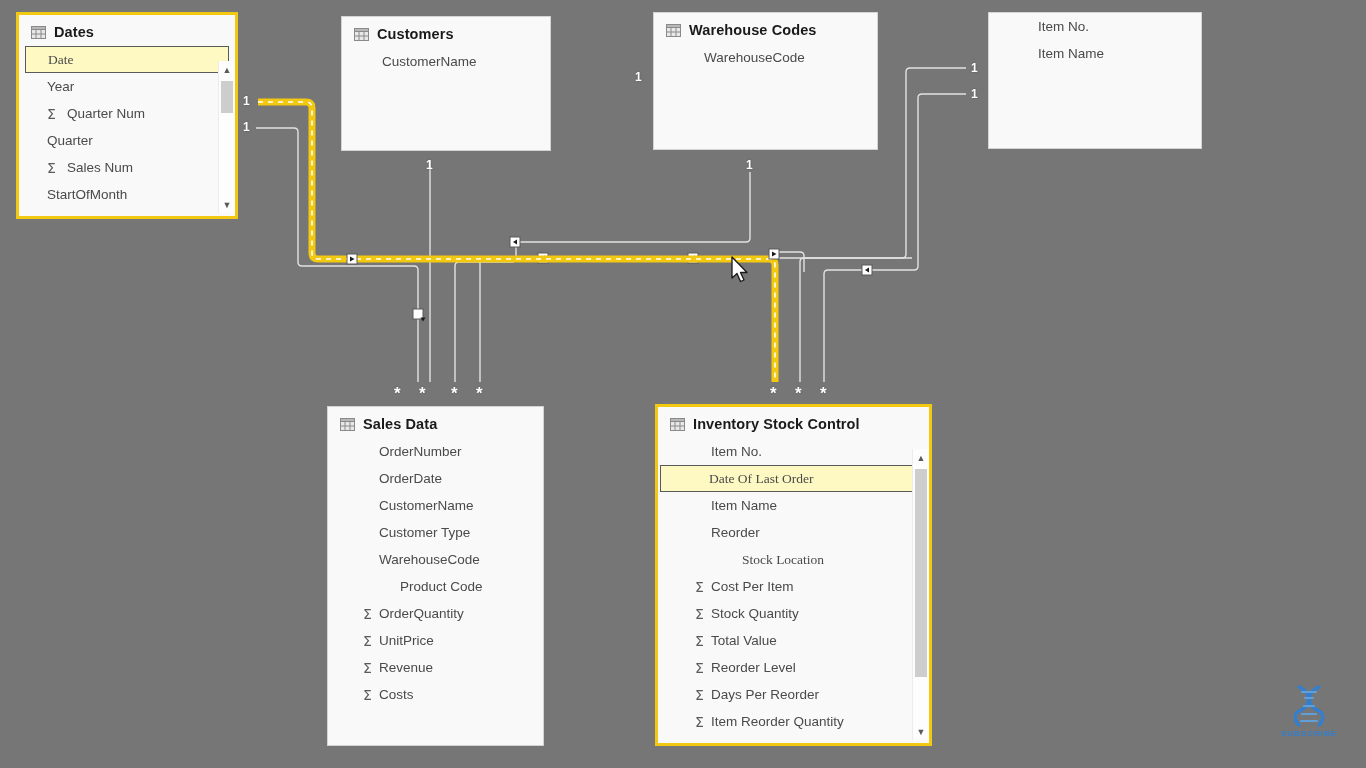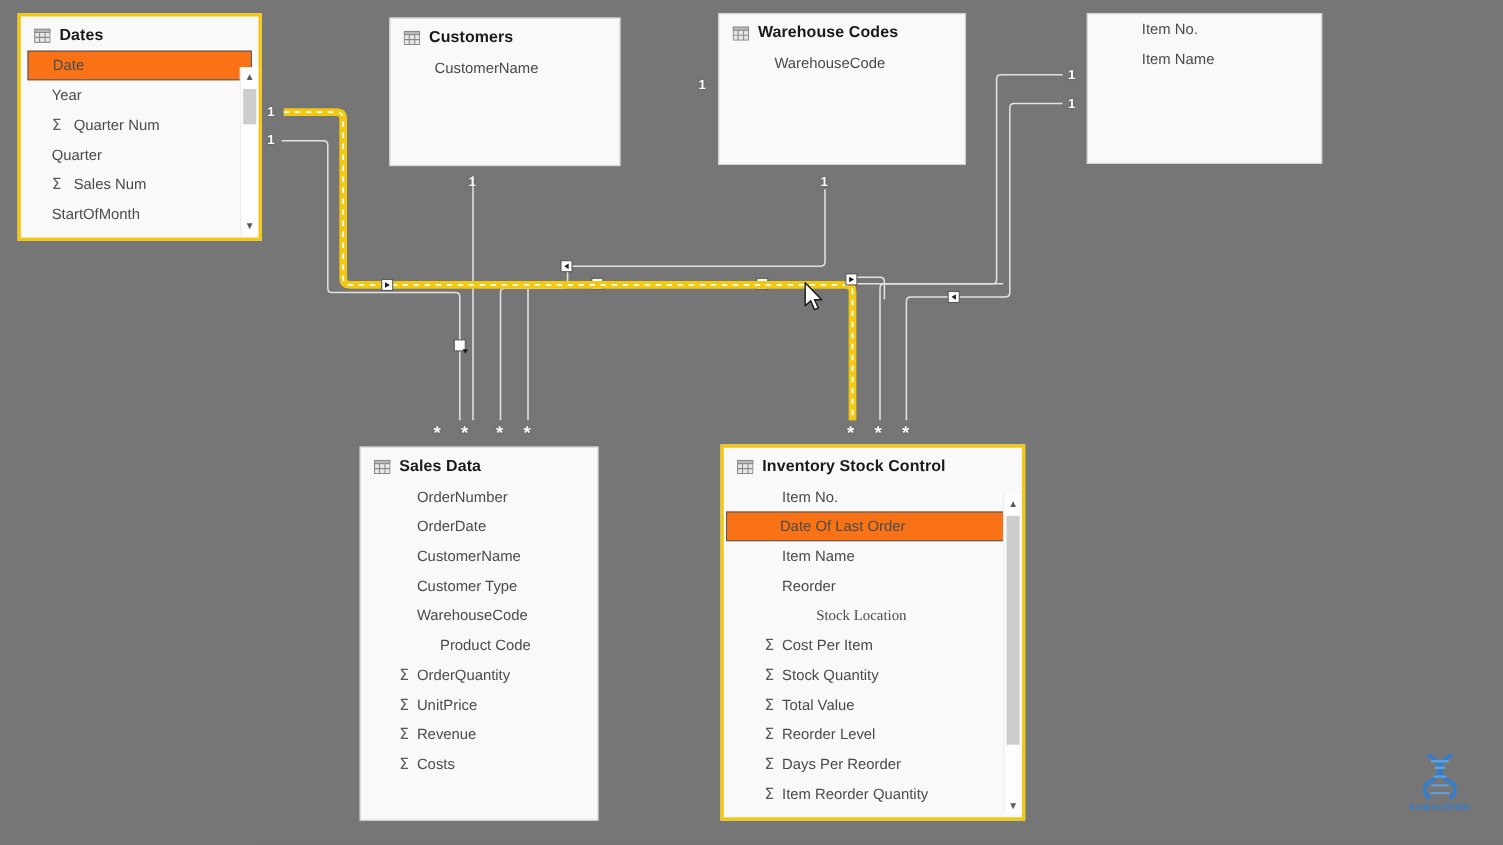--- a/index.html
+++ b/index.html
@@ -68,23 +68,24 @@
     font-size: 14px;
     color: #5a5a5a;
     font-family: "DejaVu Sans", sans-serif;
   }
   .field.sigma-field {
     padding-left: 48px;
     position: relative;
   }
   .field.sel {
     border: 1px solid #5a5a5a;
-    background: #f97316;
+    background: #fef9c3;
     margin: 0 6px 0 6px;
     padding-left: 22px;
+    font-family: Liberation Serif, serif;
   }
   
   .sbar {
     position: absolute;
     right: 0;
     width: 17px;
     background: #fdfdfd;
     border-left: 1px solid #ececec;
     box-sizing: border-box;
   }
@@ -264,21 +265,21 @@
         <span>StartOfMonth</span>
       </div>
     </div>
     <div class="sbar" style="top:46px; bottom:3px;">
       <div class="arrow">▲</div>
       <div class="thumb" style="top:20px; height:32px;"></div>
       <div class="arrow" style="position:absolute; bottom:0; left:0; right:0;">▼</div>
     </div>
   </div>
 
-  <div class="tbl" id="tbl-customers" style="left:354px; top:16px; width:210px; height:135px;">
+  <div class="tbl" id="tbl-customers" style="left:341px; top:16px; width:210px; height:135px;">
     <div class="tbl-header">
       <svg class="grid-icon" viewBox="0 0 15 13">
         <rect x="0.5" y="0.5" width="14" height="12" fill="#e8e8e8" stroke="#8a8a8a"></rect>
         <rect x="0.5" y="0.5" width="14" height="3" fill="#b8b8b8" stroke="#8a8a8a"></rect>
         <line x1="5" y1="3.5" x2="5" y2="12.5" stroke="#8a8a8a"></line>
         <line x1="10" y1="3.5" x2="10" y2="12.5" stroke="#8a8a8a"></line>
         <line x1="0.5" y1="8" x2="14.5" y2="8" stroke="#8a8a8a"></line>
       </svg>
       <span class="tbl-title">Customers</span>
     </div>

